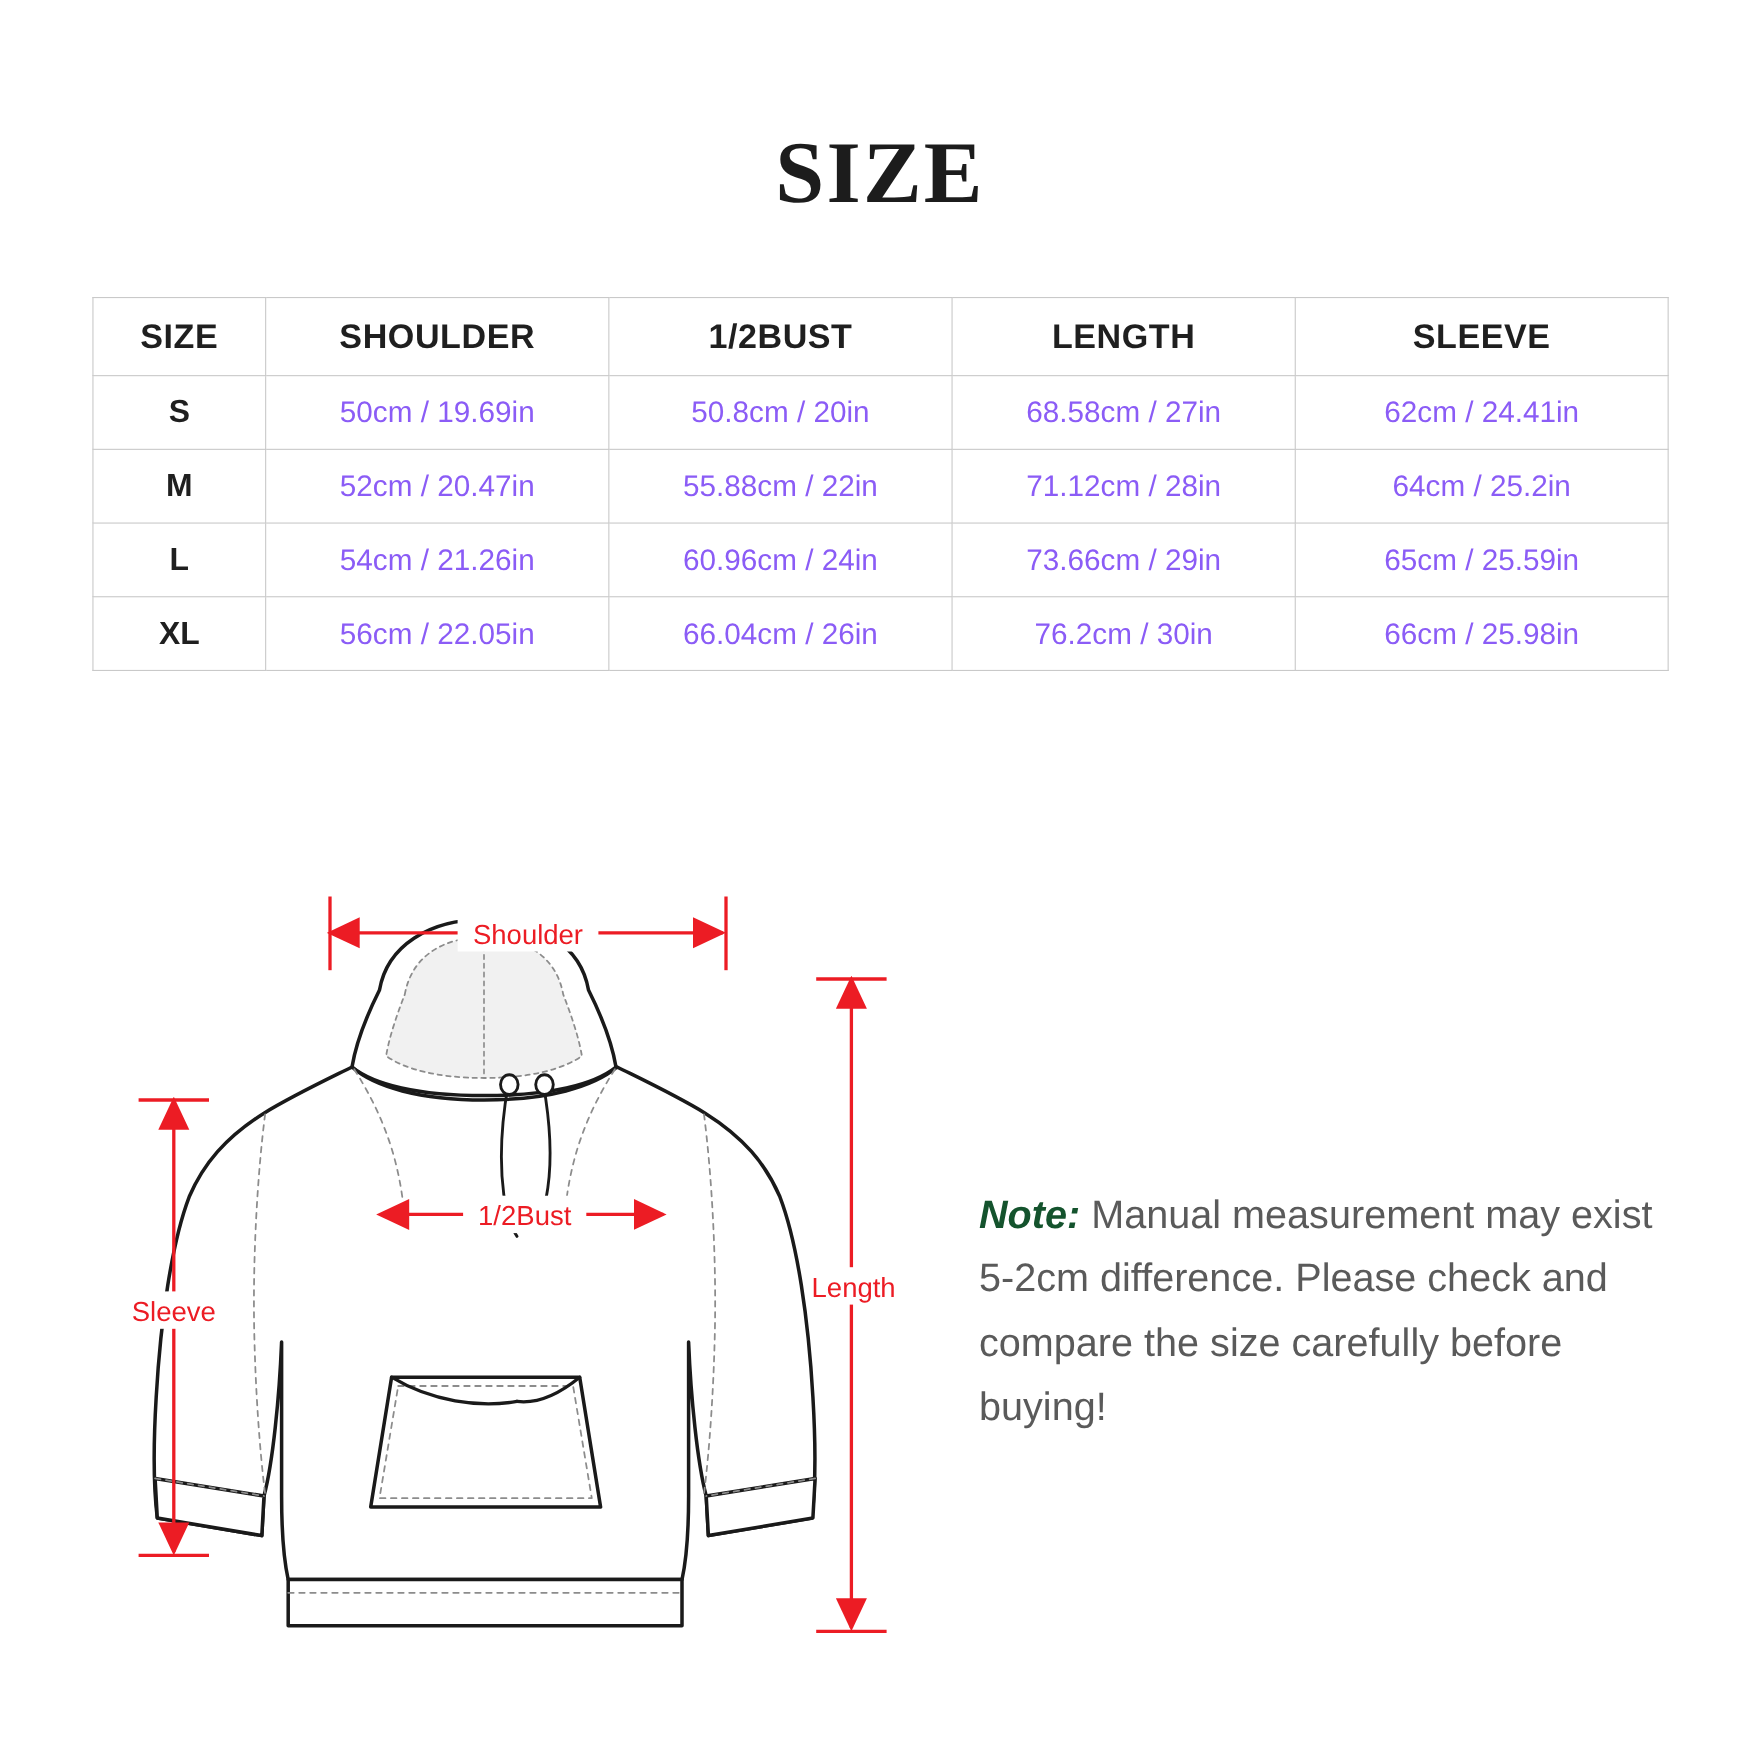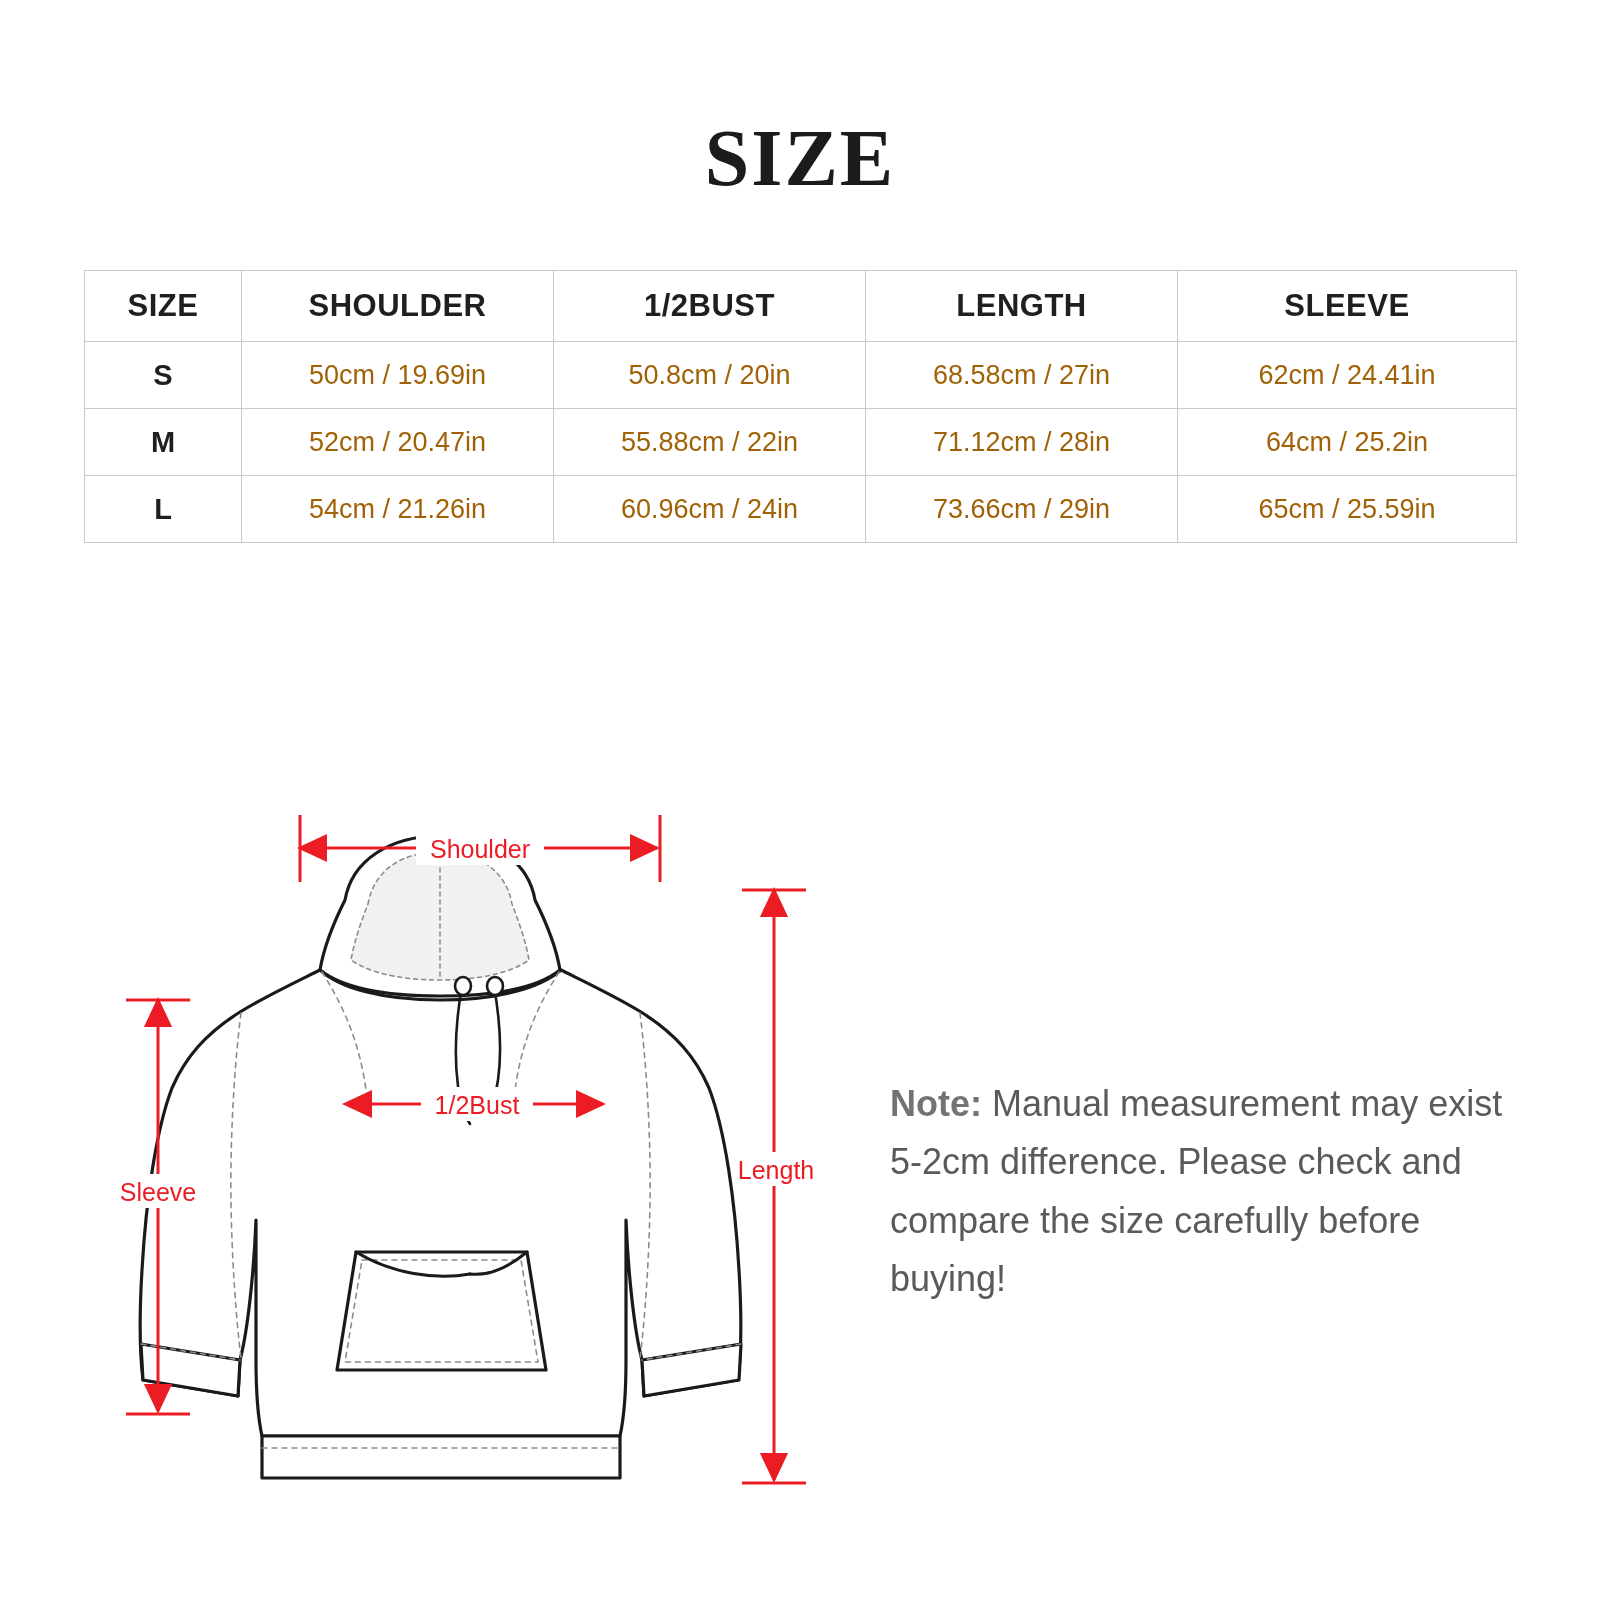--- a/index.html
+++ b/index.html
@@ -49,21 +49,21 @@
   table.size-table thead th {
     height: 68px;
     font-size: 31px;
     font-weight: 700;
     color: #1f1f1f;
     letter-spacing: 0.5px;
   }
   table.size-table tbody td {
     height: 64px;
     font-size: 27px;
-    color: #a16207;
+    color: #8b5cf6;
     font-weight: 400;
   }
   table.size-table tbody td.size-col {
     font-size: 29px;
     font-weight: 700;
     color: #1f1f1f;
   }
   col.c-size { width: 157px; }
   col.c-shoulder { width: 312px; }
   col.c-bust { width: 312px; }
@@ -85,22 +85,23 @@
     position: absolute;
     left: 890px;
     top: 1075px;
     width: 640px;
     font-size: 36px;
     line-height: 1.62;
     color: #5a5a5a;
     font-family: "Liberation Sans", sans-serif;
   }
   .note b {
-    color: #737373;
-    font-weight: 700;
+    color: #14532d;
+    font-weight: 700;
+    font-style: italic;
   }
 </style>
 </head>
 <body>
 
 <div class="title">SIZE</div>
 
 <div class="table-wrap">
   <table class="size-table">
     <colgroup>
@@ -133,20 +134,27 @@
         <td>55.88cm / 22in</td>
         <td>71.12cm / 28in</td>
         <td>64cm / 25.2in</td>
       </tr>
       <tr>
         <td class="size-col">L</td>
         <td>54cm / 21.26in</td>
         <td>60.96cm / 24in</td>
         <td>73.66cm / 29in</td>
         <td>65cm / 25.59in</td>
+      </tr>
+      <tr>
+        <td class="size-col">XL</td>
+        <td>56cm / 22.05in</td>
+        <td>66.04cm / 26in</td>
+        <td>76.2cm / 30in</td>
+        <td>66cm / 25.98in</td>
       </tr>
     </tbody>
   </table>
 </div>
 
 <div class="diagram">
   <svg width="880" height="700" viewBox="0 0 880 700" xmlns="http://www.w3.org/2000/svg">
     <defs>
       <marker id="arrR" markerWidth="11" markerHeight="11" refX="9" refY="5.5" orient="auto">
         <path d="M0,0.8 L10,5.5 L0,10.2 z" fill="#ec1c24"></path>

